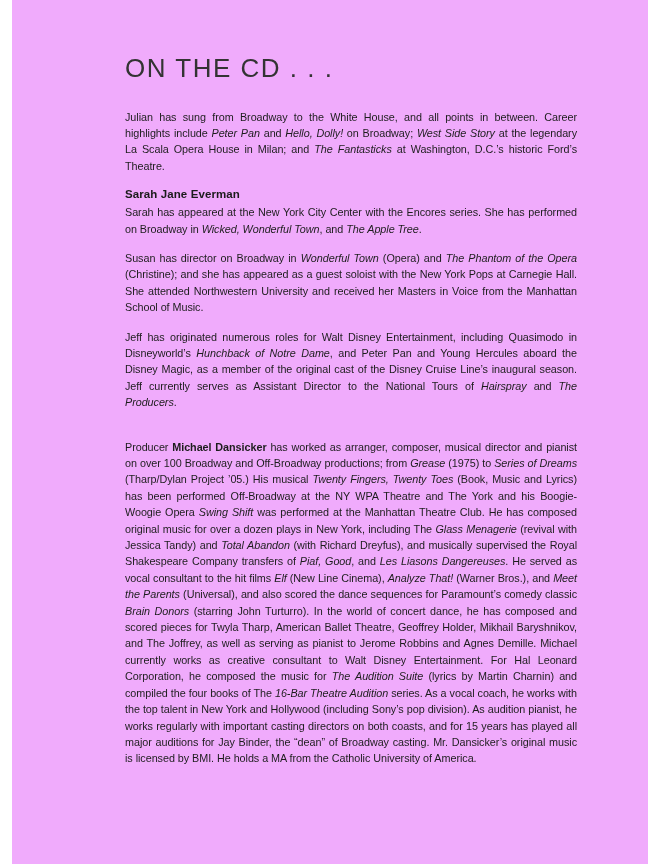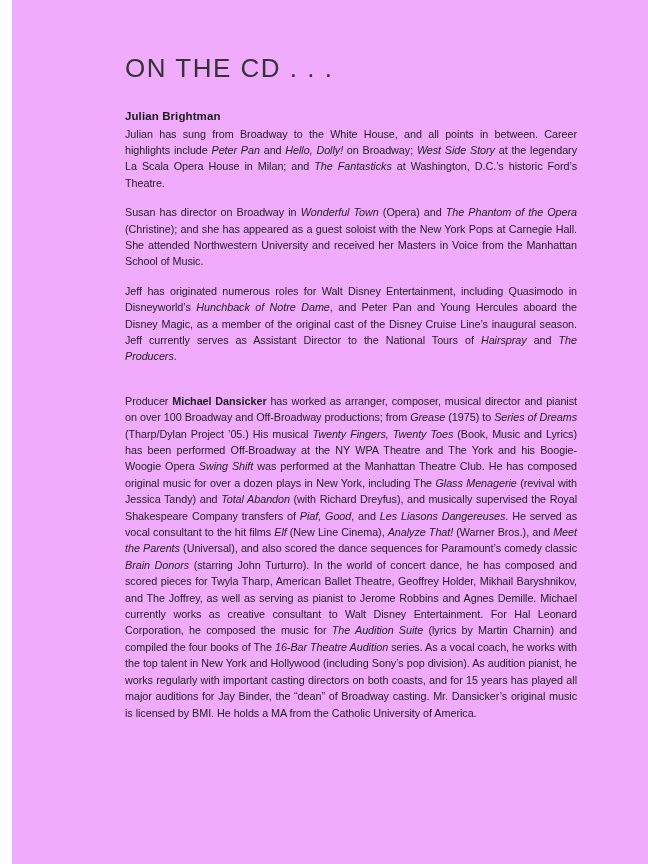--- a/index.html
+++ b/index.html
@@ -59,25 +59,26 @@
   .bio-body em { font-style: italic; }
   .bio-body strong { font-weight: bold; }
 </style>
 </head>
 <body>
 
 <div class="page">
   <h1 class="page-title">ON THE CD . . .</h1>
   <div class="bio-sections" id="bio-sections">
   <section class="bio">
-    <h2 class="bio-heading">Julian Brightman</h2>
     <p class="bio-body"><span>Julian has sung from Broadway to the White House, and all points in between. Career highlights include </span><em>Peter Pan</em><span> and </span><em>Hello, Dolly!</em><span> on Broadway; </span><em>West Side Story</em><span> at the legendary La Scala Opera House in Milan; and </span><em>The Fantasticks</em><span> at Washington, D.C.’s historic Ford’s Theatre.</span></p>
   </section>
 
   <section class="bio">
+    <h2 class="bio-heading">Sarah Jane Everman</h2>
+    <p class="bio-body"><span>Sarah has appeared at the New York City Center with the Encores series. She has performed on Broadway in </span><em>Wicked, Wonderful Town</em><span>, and </span><em>The Apple Tree</em><span>.</span></p>
   </section>
 
   <section class="bio">
     <p class="bio-body"><span>Susan has director on Broadway in </span><em>Wonderful Town</em><span> (Opera) and </span><em>The Phantom of the Opera</em><span> (Christine); and she has appeared as a guest soloist with the New York Pops at Carnegie Hall. She attended Northwestern University and received her Masters in Voice from the Manhattan School of Music.</span></p>
   </section>
 
   <section class="bio">
     <p class="bio-body"><span>Jeff has originated numerous roles for Walt Disney Entertainment, including Quasimodo in Disneyworld’s </span><em>Hunchback of Notre Dame</em><span>, and Peter Pan and Young Hercules aboard the Disney Magic, as a member of the original cast of the Disney Cruise Line’s inaugural season. Jeff currently serves as Assistant Director to the National Tours of </span><em>Hairspray</em><span> and </span><em>The Producers</em><span>.</span></p>
   </section>
 

